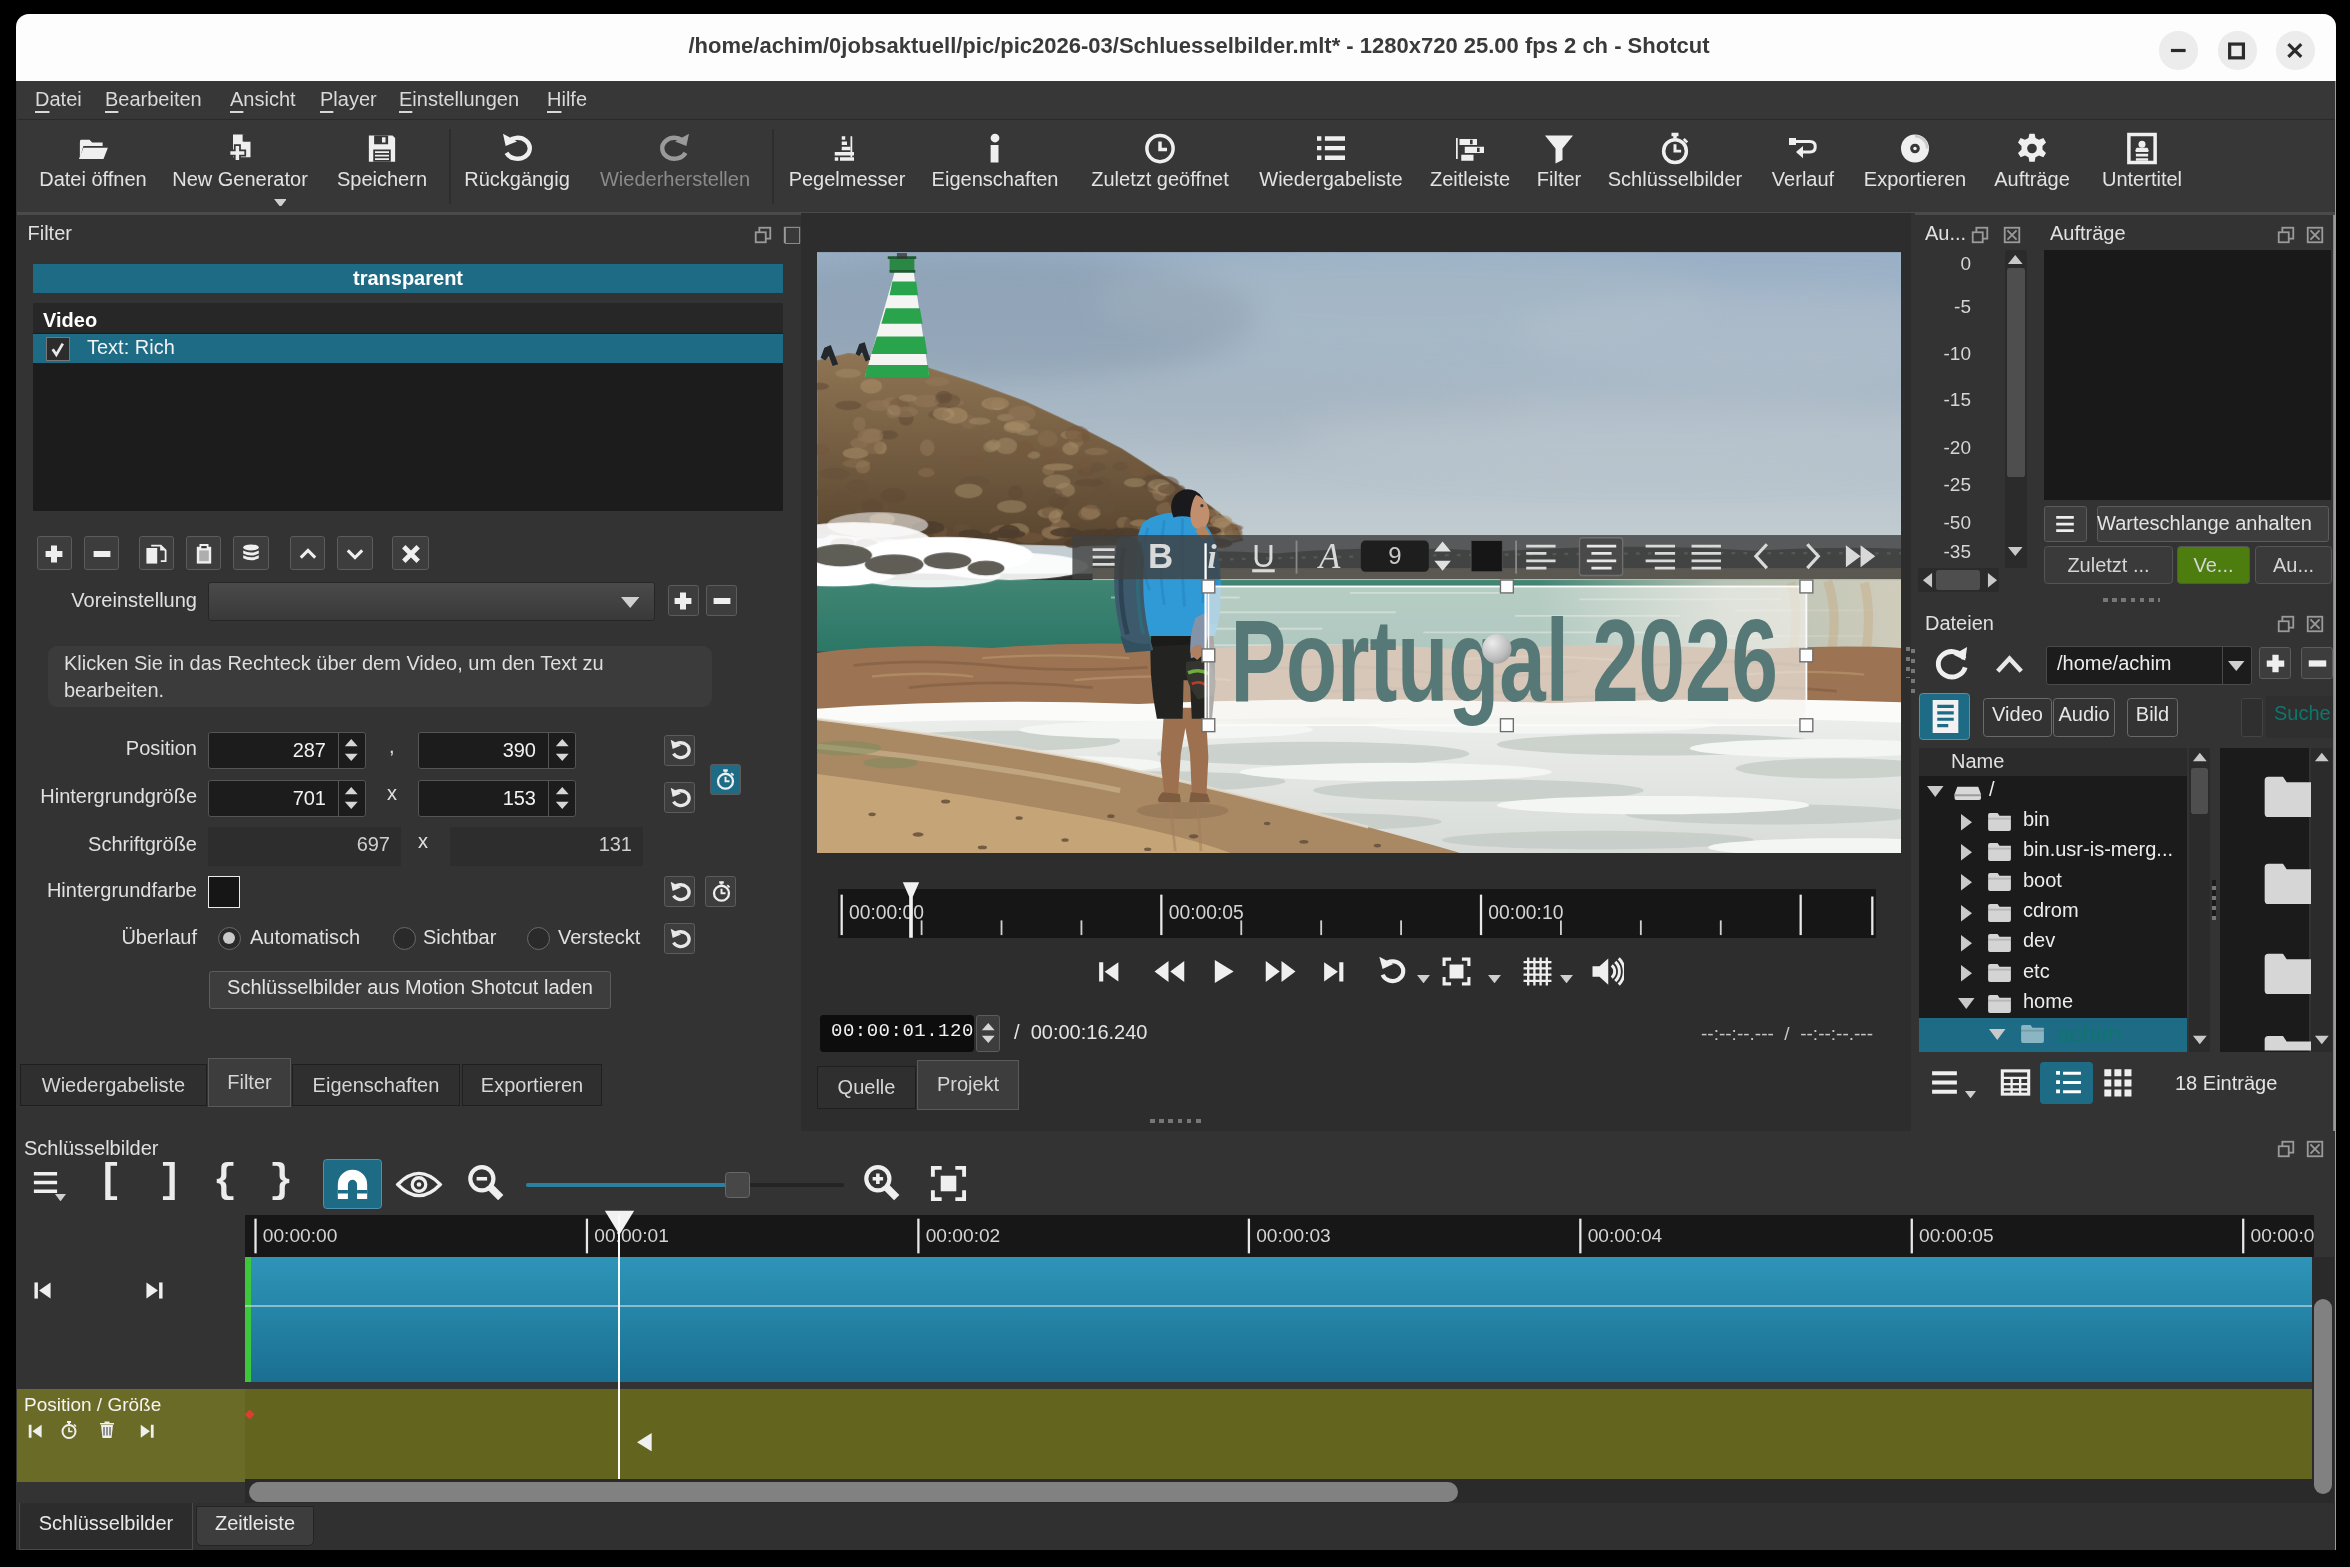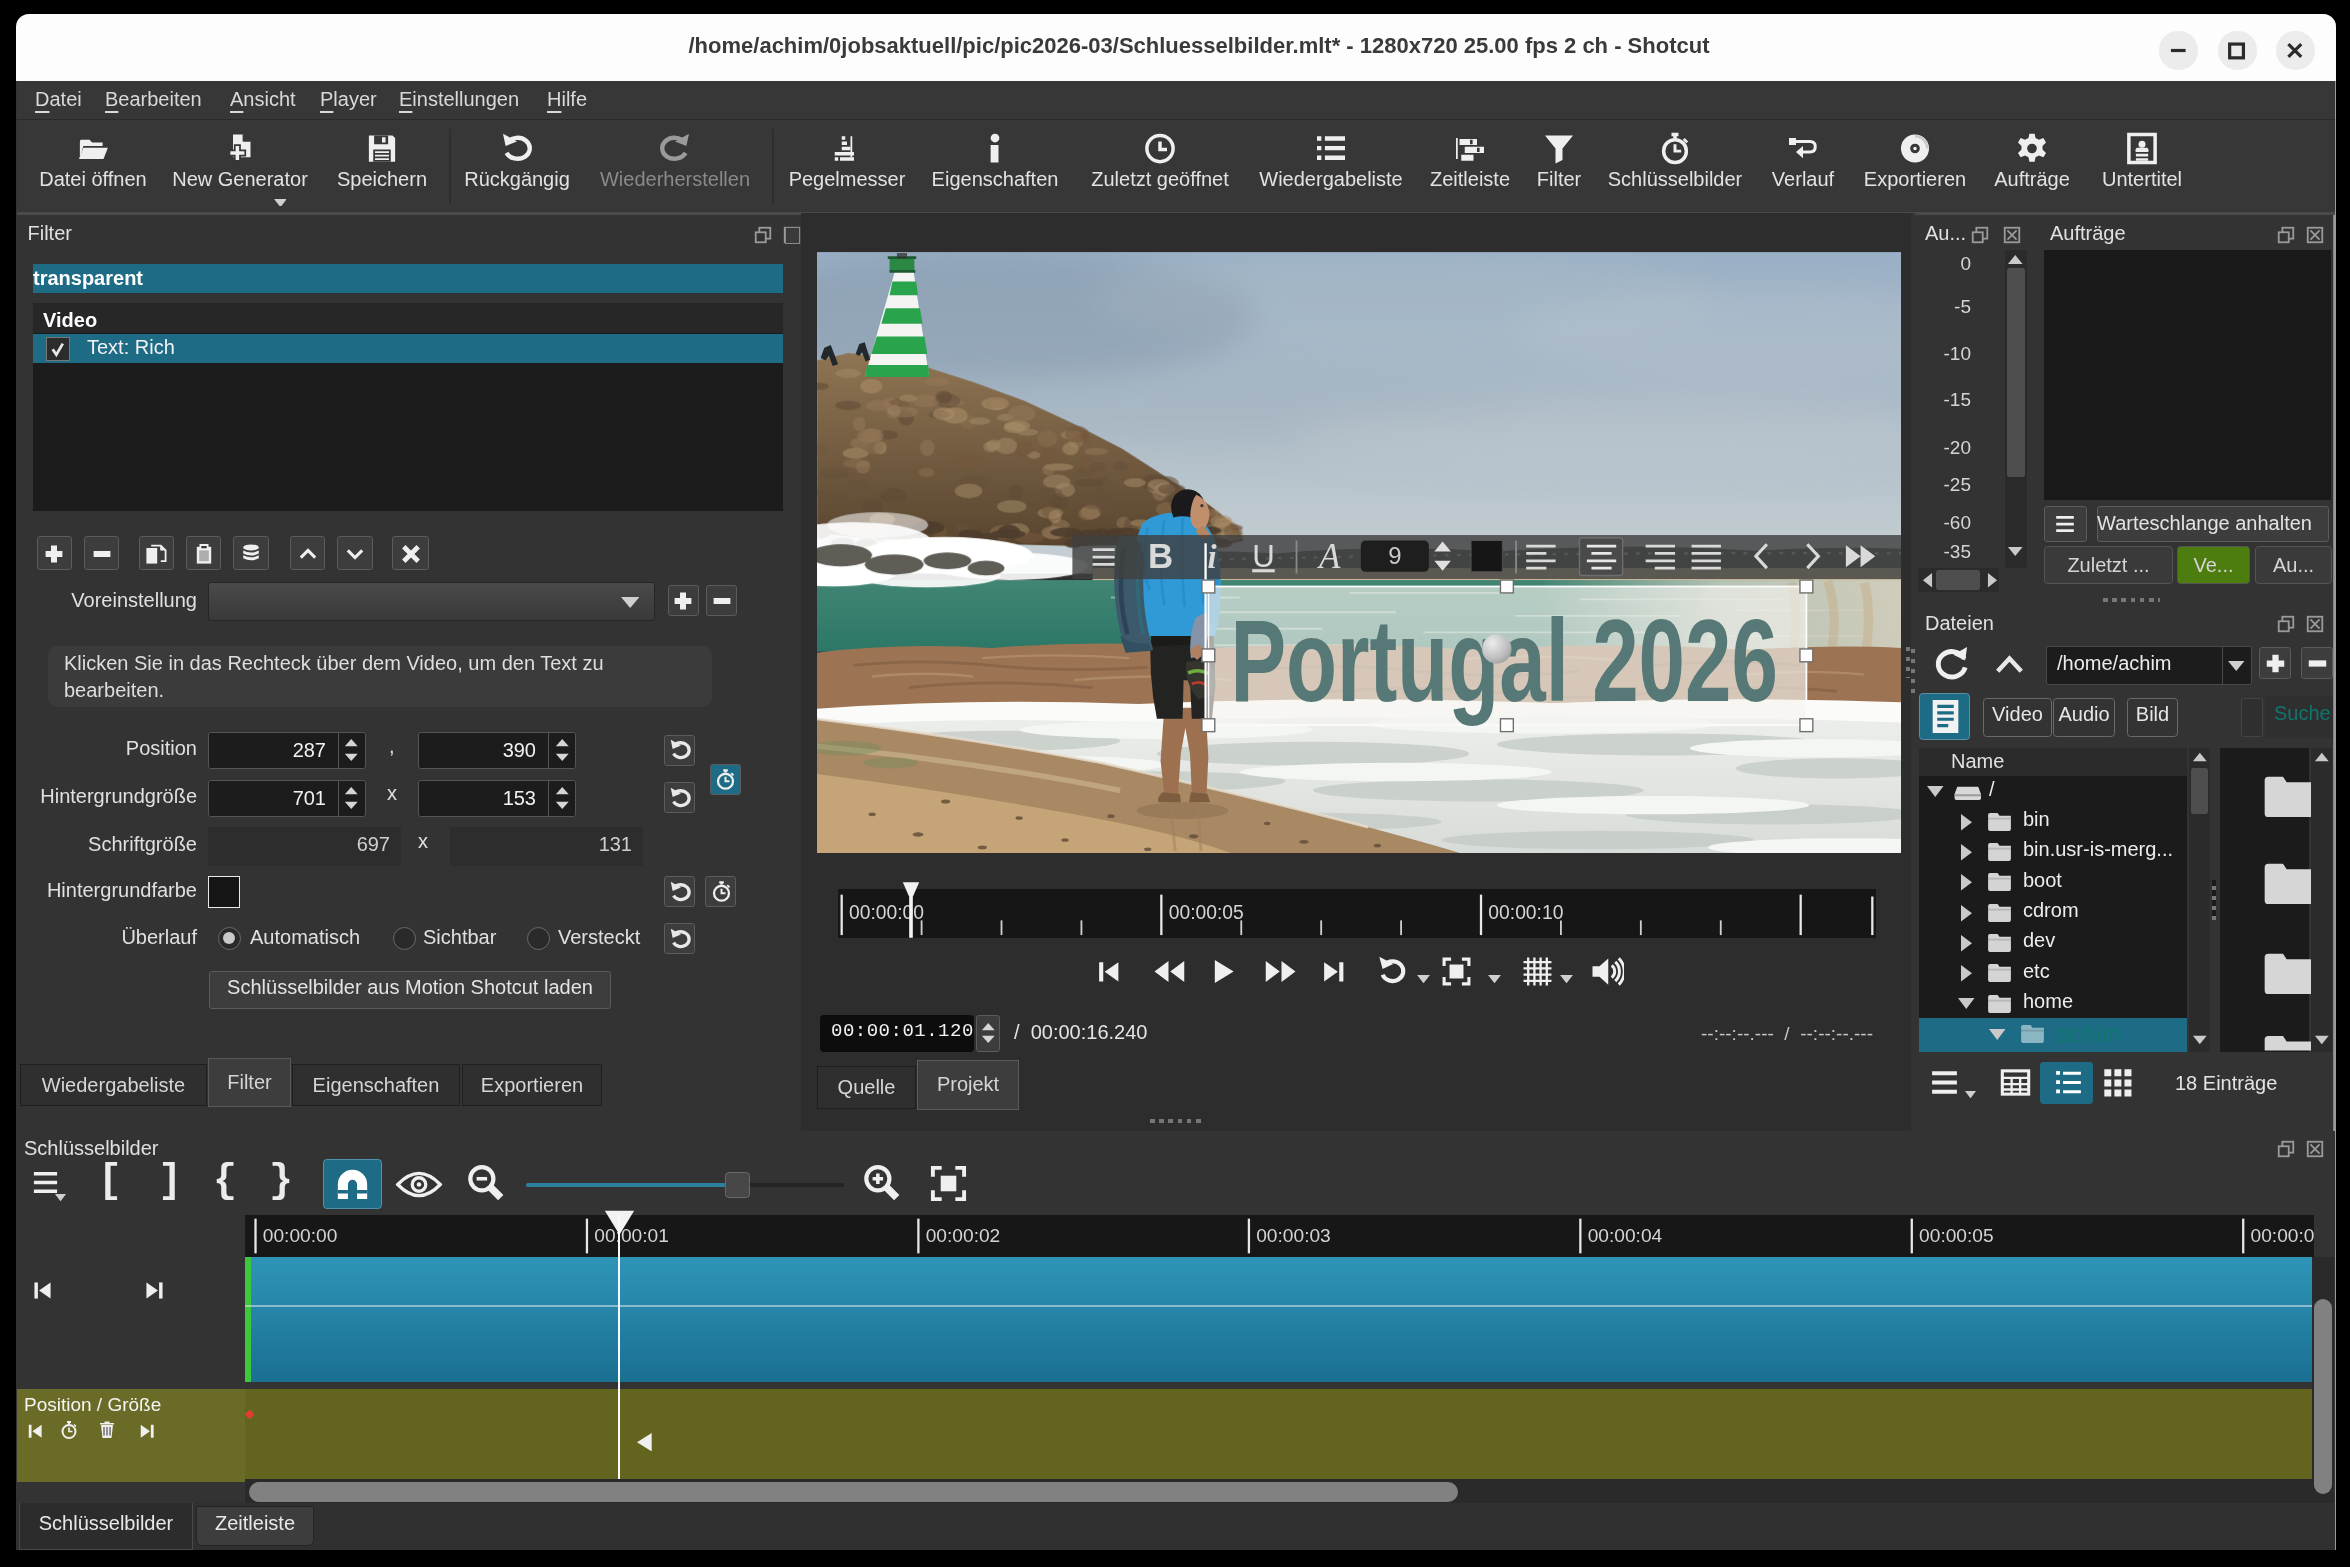--- a/index.html
+++ b/index.html
@@ -324,21 +324,21 @@
     <use href="#i-subtitle"></use>
   </svg>
 <div class="a tlabel" style="left:2142px;">Untertitel</div>
 <div class="a panel-title" style="left:27.5px;top:222px">Filter</div>
 <svg class="a" style="left:753px;top:225px" width="20" height="20" viewBox="0 0 22 22">
     <use href="#i-float"></use>
   </svg>
 <svg class="a" style="left:782px;top:225px" width="20" height="20" viewBox="0 0 22 22">
     <use href="#i-close"></use>
   </svg>
-<div class="a teal" style="left:33px;top:264px;width:750px;height:28.5px;color:#fff;font-weight:bold;font-size:20px;text-align:left;line-height:28.5px">transparent</div>
+<div class="a teal" style="left:33px;top:264px;width:750px;height:28.5px;color:#fff;font-weight:bold;font-size:20px;text-align:center;line-height:28.5px">transparent</div>
 <div class="a" style="left:33px;top:303px;width:750px;height:208px;background:#1c1c1c"></div>
 <div class="a" style="left:33px;top:303px;width:750px;height:30px;background:#272727"></div>
 <div class="a" style="left:43px;top:309px;font-size:20px;font-weight:bold;color:#fff">Video</div>
 <div class="a teal" style="left:33px;top:334px;width:750px;height:29px"></div>
 <div class="a" style="left:46px;top:337px;width:24px;height:24px;background:#2c2c2c;border:0.9px solid #777;box-sizing:border-box"></div>
 <svg class="a" style="left:49px;top:340px" width="18.4" height="18.4" viewBox="0 0 20 20">
     <path fill="none" stroke="#e8e8e8" stroke-width="3" d="M4 10l4 6 7-12"></path>
   </svg>
 <div class="a" style="left:87px;top:336px;font-size:20px;color:#f2f2f2">Text: Rich</div>
 <div class="a btn" style="left:37px;top:536px;width:35px;height:34px"></div>
@@ -932,21 +932,21 @@
   </svg>
 <svg class="a" style="left:2002px;top:225px" width="20" height="20" viewBox="0 0 22 22">
     <use href="#i-close"></use>
   </svg>
 <div class="a" style="left:1892px;top:253px;width:79px;text-align:right;font-size:19px;color:#d5d5d5">0</div>
 <div class="a" style="left:1892px;top:296px;width:79px;text-align:right;font-size:19px;color:#d5d5d5">-5</div>
 <div class="a" style="left:1892px;top:343px;width:79px;text-align:right;font-size:19px;color:#d5d5d5">-10</div>
 <div class="a" style="left:1892px;top:389px;width:79px;text-align:right;font-size:19px;color:#d5d5d5">-15</div>
 <div class="a" style="left:1892px;top:437px;width:79px;text-align:right;font-size:19px;color:#d5d5d5">-20</div>
 <div class="a" style="left:1892px;top:474px;width:79px;text-align:right;font-size:19px;color:#d5d5d5">-25</div>
-<div class="a" style="left:1892px;top:512px;width:79px;text-align:right;font-size:19px;color:#d5d5d5">-60</div>
+<div class="a" style="left:1892px;top:512px;width:79px;text-align:right;font-size:19px;color:#d5d5d5">-50</div>
 <div class="a" style="left:1892px;top:541px;width:79px;text-align:right;font-size:19px;color:#d5d5d5">-35</div>
 <div class="a" style="left:2005px;top:250px;width:22px;height:318px;background:#2b2b2b;border-radius:2.8px"></div>
 <svg class="a" style="left:2007px;top:253px" width="16.5" height="13" viewBox="0 0 18 14">
     <path fill="#c9c9c9" d="M1 12L9 2l8 10z"></path>
   </svg>
 <svg class="a" style="left:2007px;top:545px" width="16.5" height="13" viewBox="0 0 18 14">
     <path fill="#c9c9c9" d="M1 2l8 10 8-10z"></path>
   </svg>
 <div class="a" style="left:2007px;top:268px;width:18.4px;height:209px;background:#4e4e4e;border-radius:2.8px"></div>
 <div class="a" style="left:1918px;top:568px;width:81px;height:24px;background:#2b2b2b;border-radius:2.8px"></div>

